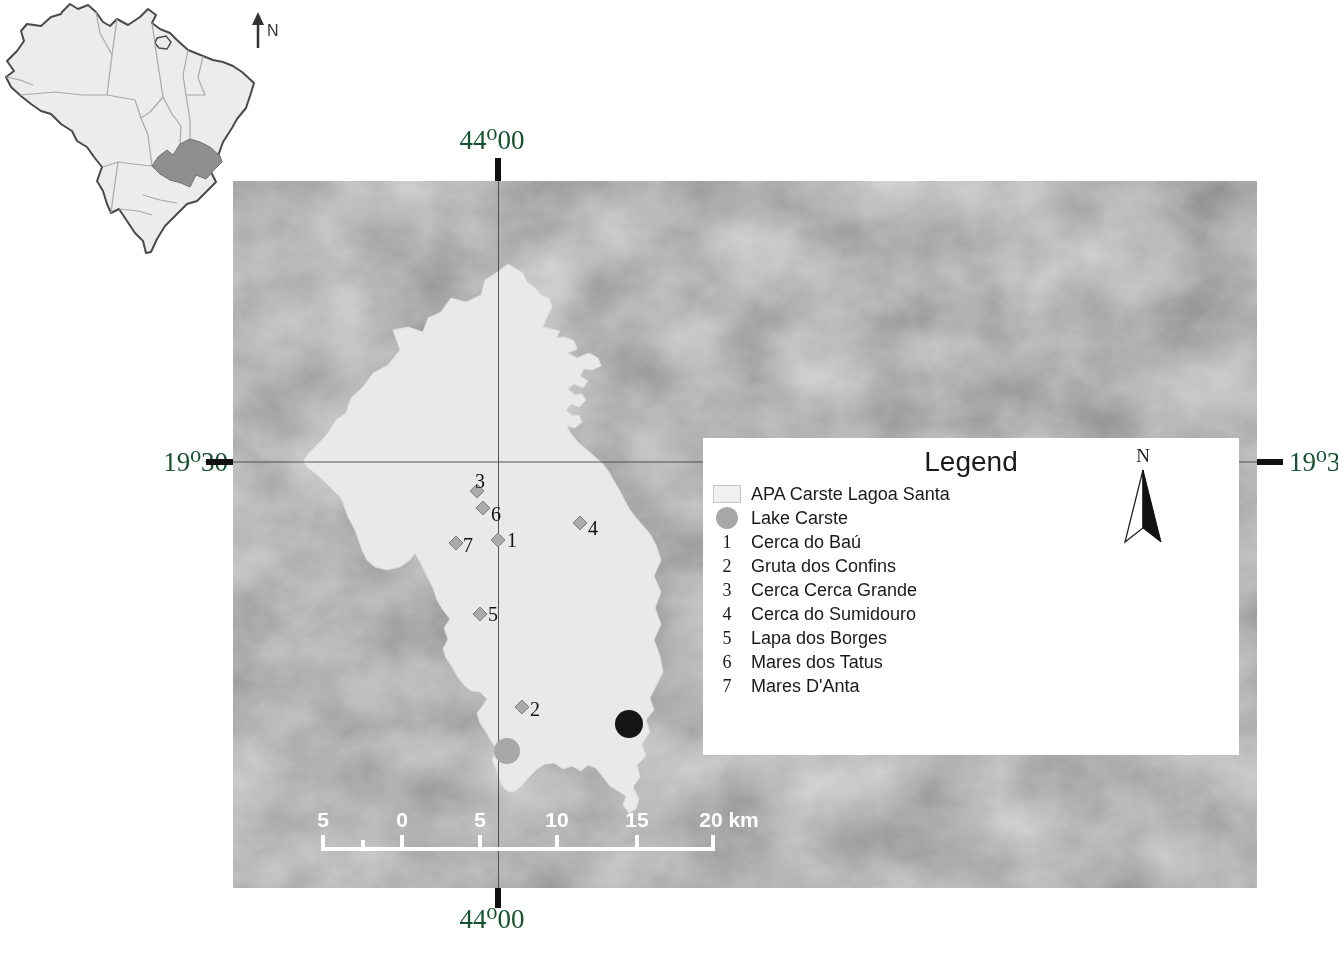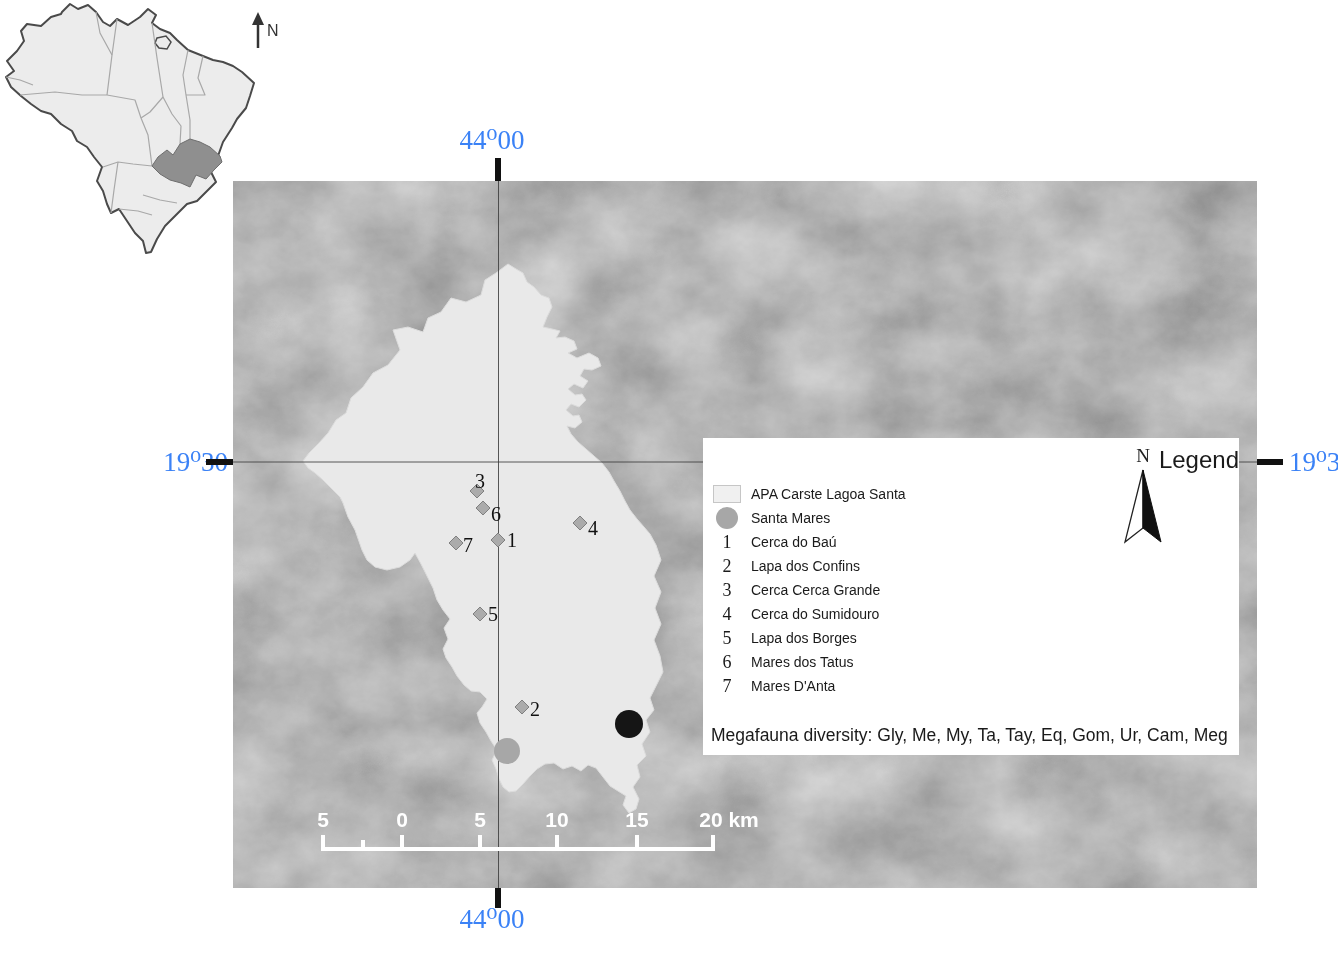--- a/index.html
+++ b/index.html
@@ -5,45 +5,45 @@
   html,body{margin:0;padding:0;background:#fff;}
   .stage{position:relative;width:1338px;height:956px;background:#fff;overflow:hidden;
          font-family:"Liberation Sans",sans-serif;}
 
   
   .inset{position:absolute;left:0;top:0;}
   .inset-north{position:absolute;left:246px;top:8px;}
 
   
   .coord{position:absolute;font-family:"Liberation Serif","DejaVu Serif",serif;
-         font-size:27px;color:#3b82f6;line-height:32px;}
+         font-size:27px;color:#14532d;line-height:32px;}
   .coord-top{left:449px;top:124px;width:86px;text-align:center;}
   .coord-bottom{left:449px;top:903px;width:86px;text-align:center;}
   .coord-left{left:146px;top:446px;width:82px;text-align:right;}
   .coord-right{left:1289px;top:446px;width:82px;text-align:left;}
   .gtick{position:absolute;background:#111;}
   .gtick-top{left:495px;top:158px;width:6px;height:25px;}
   .gtick-bottom{left:495px;top:883px;width:6px;height:25px;}
   .gtick-left{left:206px;top:459px;width:30px;height:6px;}
   .gtick-right{left:1252px;top:459px;width:31px;height:6px;}
 
   
   .map{position:absolute;left:233px;top:181px;width:1024px;height:707px;}
   .map svg.base{position:absolute;left:0;top:0;}
 
   
   .legend{position:absolute;left:470px;top:257px;width:536px;height:317px;
           background:#ffffff;color:#1a1a1a;}
-  .legend-title{position:absolute;left:0;right:0;top:8px;text-align:right;
-                font-size:24px;color:#1a1a1a;}
+  .legend-title{position:absolute;left:0;right:0;top:8px;text-align:center;
+                font-size:28px;color:#1a1a1a;}
   .legend-north{position:absolute;left:418px;top:4px;}
   .legend-items{position:absolute;left:6px;top:44px;}
   .legend-item{display:flex;align-items:center;height:24px;}
   .swatch-cell{width:36px;min-width:36px;display:flex;justify-content:center;align-items:center;}
-  .legend-label{font-size:14px;padding-left:6px;white-space:nowrap;}
+  .legend-label{font-size:18px;padding-left:6px;white-space:nowrap;}
   .swatch-rect{width:26px;height:16px;background:#f0f0f0;border:1px solid #c6c6c6;}
   .swatch-circle{width:22px;height:22px;border-radius:50%;}
   .swatch-num{font-family:"Liberation Serif",serif;font-size:18px;color:#1a1a1a;}
   .legend-footnote{position:absolute;left:8px;bottom:9px;font-size:17.5px;white-space:nowrap;}
 
   .sb-label{font:600 21px "Liberation Sans",sans-serif;fill:#ffffff;}
   .site-label{font:20px "Liberation Serif",serif;fill:#111111;}
   .ln-label{font:19px "Liberation Serif",serif;fill:#222222;}
   .inset-n-label{font:16px "Liberation Sans",sans-serif;fill:#333333;}
 </style>
@@ -163,33 +163,33 @@
           <div class="legend-item">
             <div class="swatch-cell">
               <div class="swatch-rect" style="background: rgb(240, 240, 240);"></div>
             </div>
             <div class="legend-label">APA Carste Lagoa Santa</div>
           </div>
           <div class="legend-item">
             <div class="swatch-cell">
               <div class="swatch-circle" style="background: rgb(167, 167, 167);"></div>
             </div>
-            <div class="legend-label">Santa Mares</div>
+            <div class="legend-label">Lake Carste</div>
           </div>
           <div class="legend-item">
             <div class="swatch-cell">
               <div class="swatch-num">1</div>
             </div>
             <div class="legend-label">Cerca do Baú</div>
           </div>
           <div class="legend-item">
             <div class="swatch-cell">
               <div class="swatch-num">2</div>
             </div>
-            <div class="legend-label">Lapa dos Confins</div>
+            <div class="legend-label">Gruta dos Confins</div>
           </div>
           <div class="legend-item">
             <div class="swatch-cell">
               <div class="swatch-num">3</div>
             </div>
             <div class="legend-label">Cerca Cerca Grande</div>
           </div>
           <div class="legend-item">
             <div class="swatch-cell">
               <div class="swatch-num">4</div>
@@ -208,16 +208,15 @@
             </div>
             <div class="legend-label">Mares dos Tatus</div>
           </div>
           <div class="legend-item">
             <div class="swatch-cell">
               <div class="swatch-num">7</div>
             </div>
             <div class="legend-label">Mares D'Anta</div>
           </div>
         </div>
-      <div class="legend-footnote">Megafauna diversity: Gly, Me, My, Ta, Tay, Eq, Gom, Ur, Cam, Meg</div>
     </div>
   </div>
 </div>
 
 </body></html>

